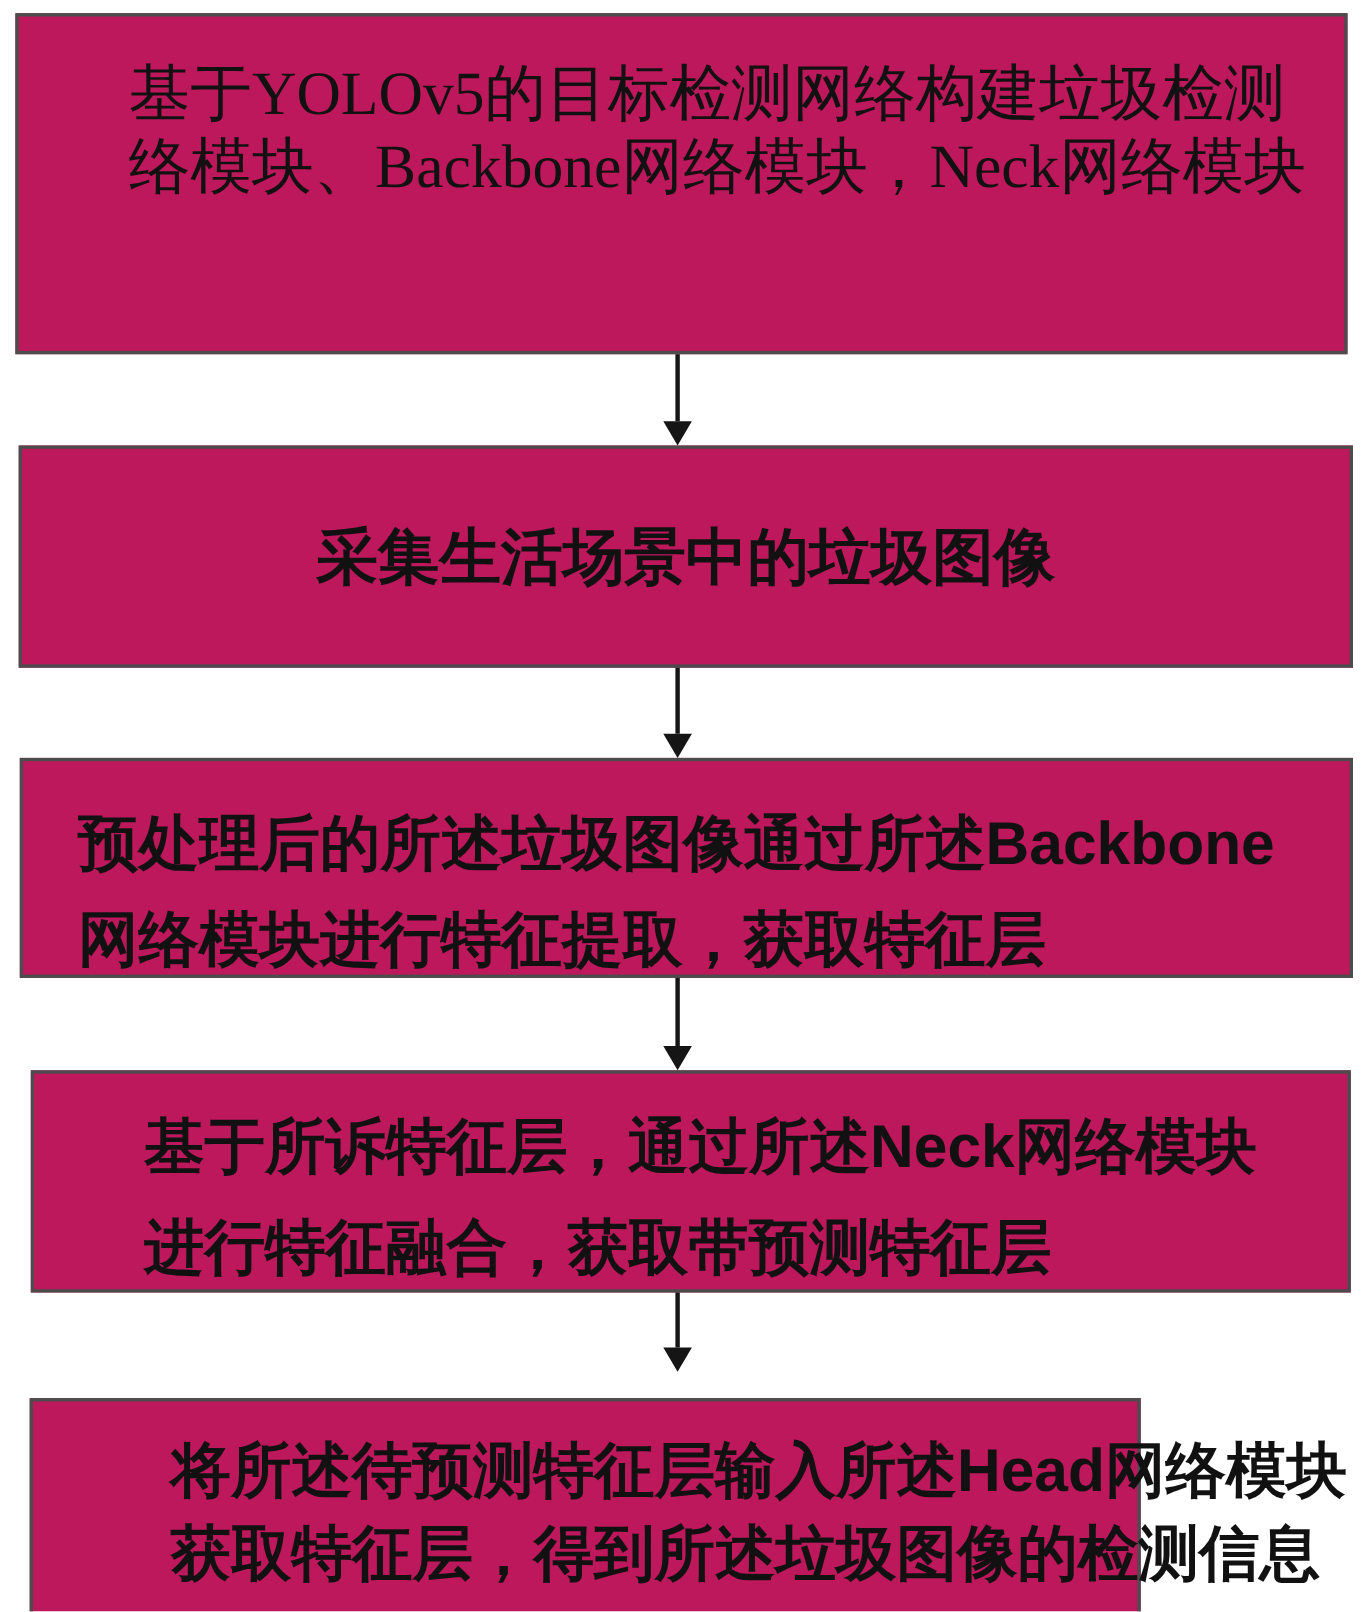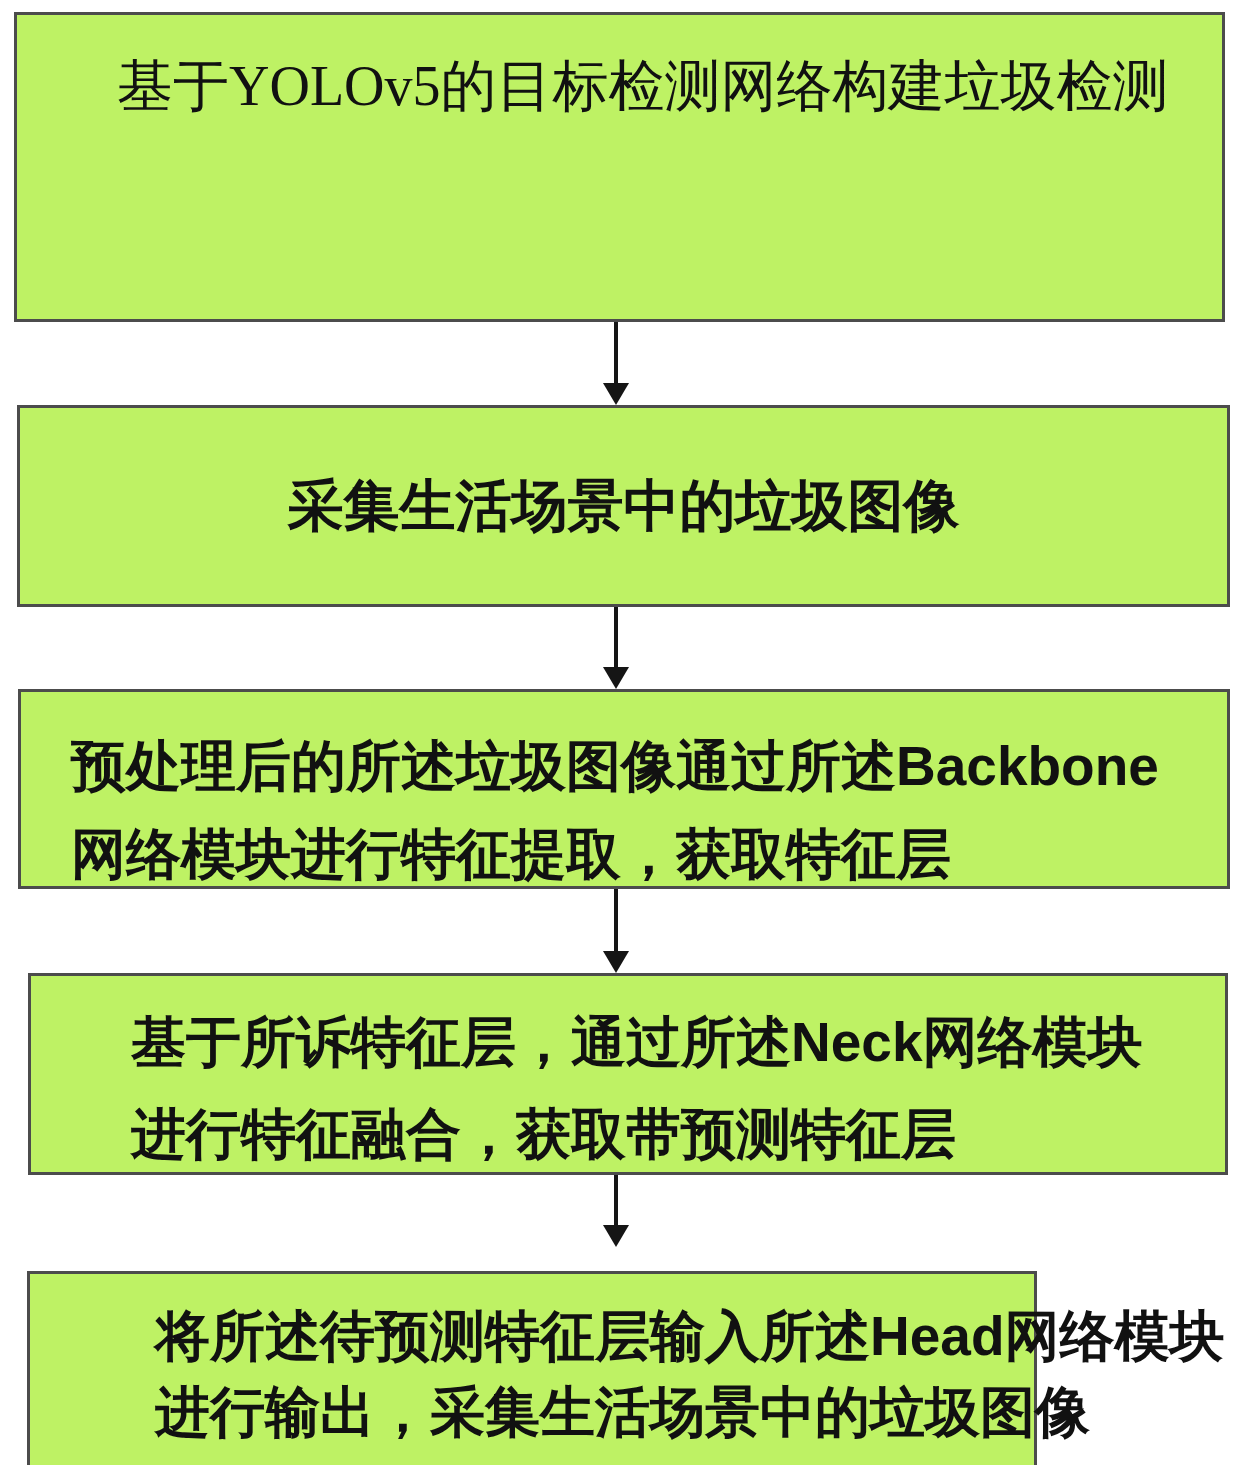--- a/index.html
+++ b/index.html
@@ -11,21 +11,21 @@
     position: relative;
     width: 1243px;
     height: 1465px;
     background: #ffffff;
     overflow: hidden;
   }
   .fbox {
     position: absolute;
     box-sizing: border-box;
     border: 3px solid #4c4c4c;
-    background: #bef264;
+    background: #be185d;
     color: #111111;
     display: flex;
     flex-direction: column;
     justify-content: flex-start;
     align-items: flex-start;
   }
   .fbox .line {
     white-space: nowrap;
   }
   
@@ -84,20 +84,21 @@
   .arrow3 { top: 889px; } .arrow3 .shaft { height: 62px; }
   .arrow4 { top: 1175px; } .arrow4 .shaft { height: 50px; }
 </style>
 </head>
 <body>
 
 <div class="canvas">
 
   <div class="fbox box1">
     <div class="line">基于YOLOv5的目标检测网络构建垃圾检测</div>
+    <div class="line">络模块、Backbone网络模块，Neck网络模块</div>
   </div>
 
   <div class="arrow arrow1">
     <div class="shaft"></div>
     <div class="head"></div>
   </div>
 
   <div class="fbox box2">
     <div class="line">采集生活场景中的垃圾图像</div>
   </div>
@@ -122,16 +123,16 @@
     <div class="line">进行特征融合，获取带预测特征层</div>
   </div>
 
   <div class="arrow arrow4">
     <div class="shaft"></div>
     <div class="head"></div>
   </div>
 
   <div class="fbox box5">
     <div class="line">将所述待预测特征层输入所述Head网络模块</div>
-    <div class="line">进行输出，采集生活场景中的垃圾图像</div>
+    <div class="line">获取特征层，得到所述垃圾图像的检测信息</div>
   </div>
 
 </div>
 
 </body></html>

